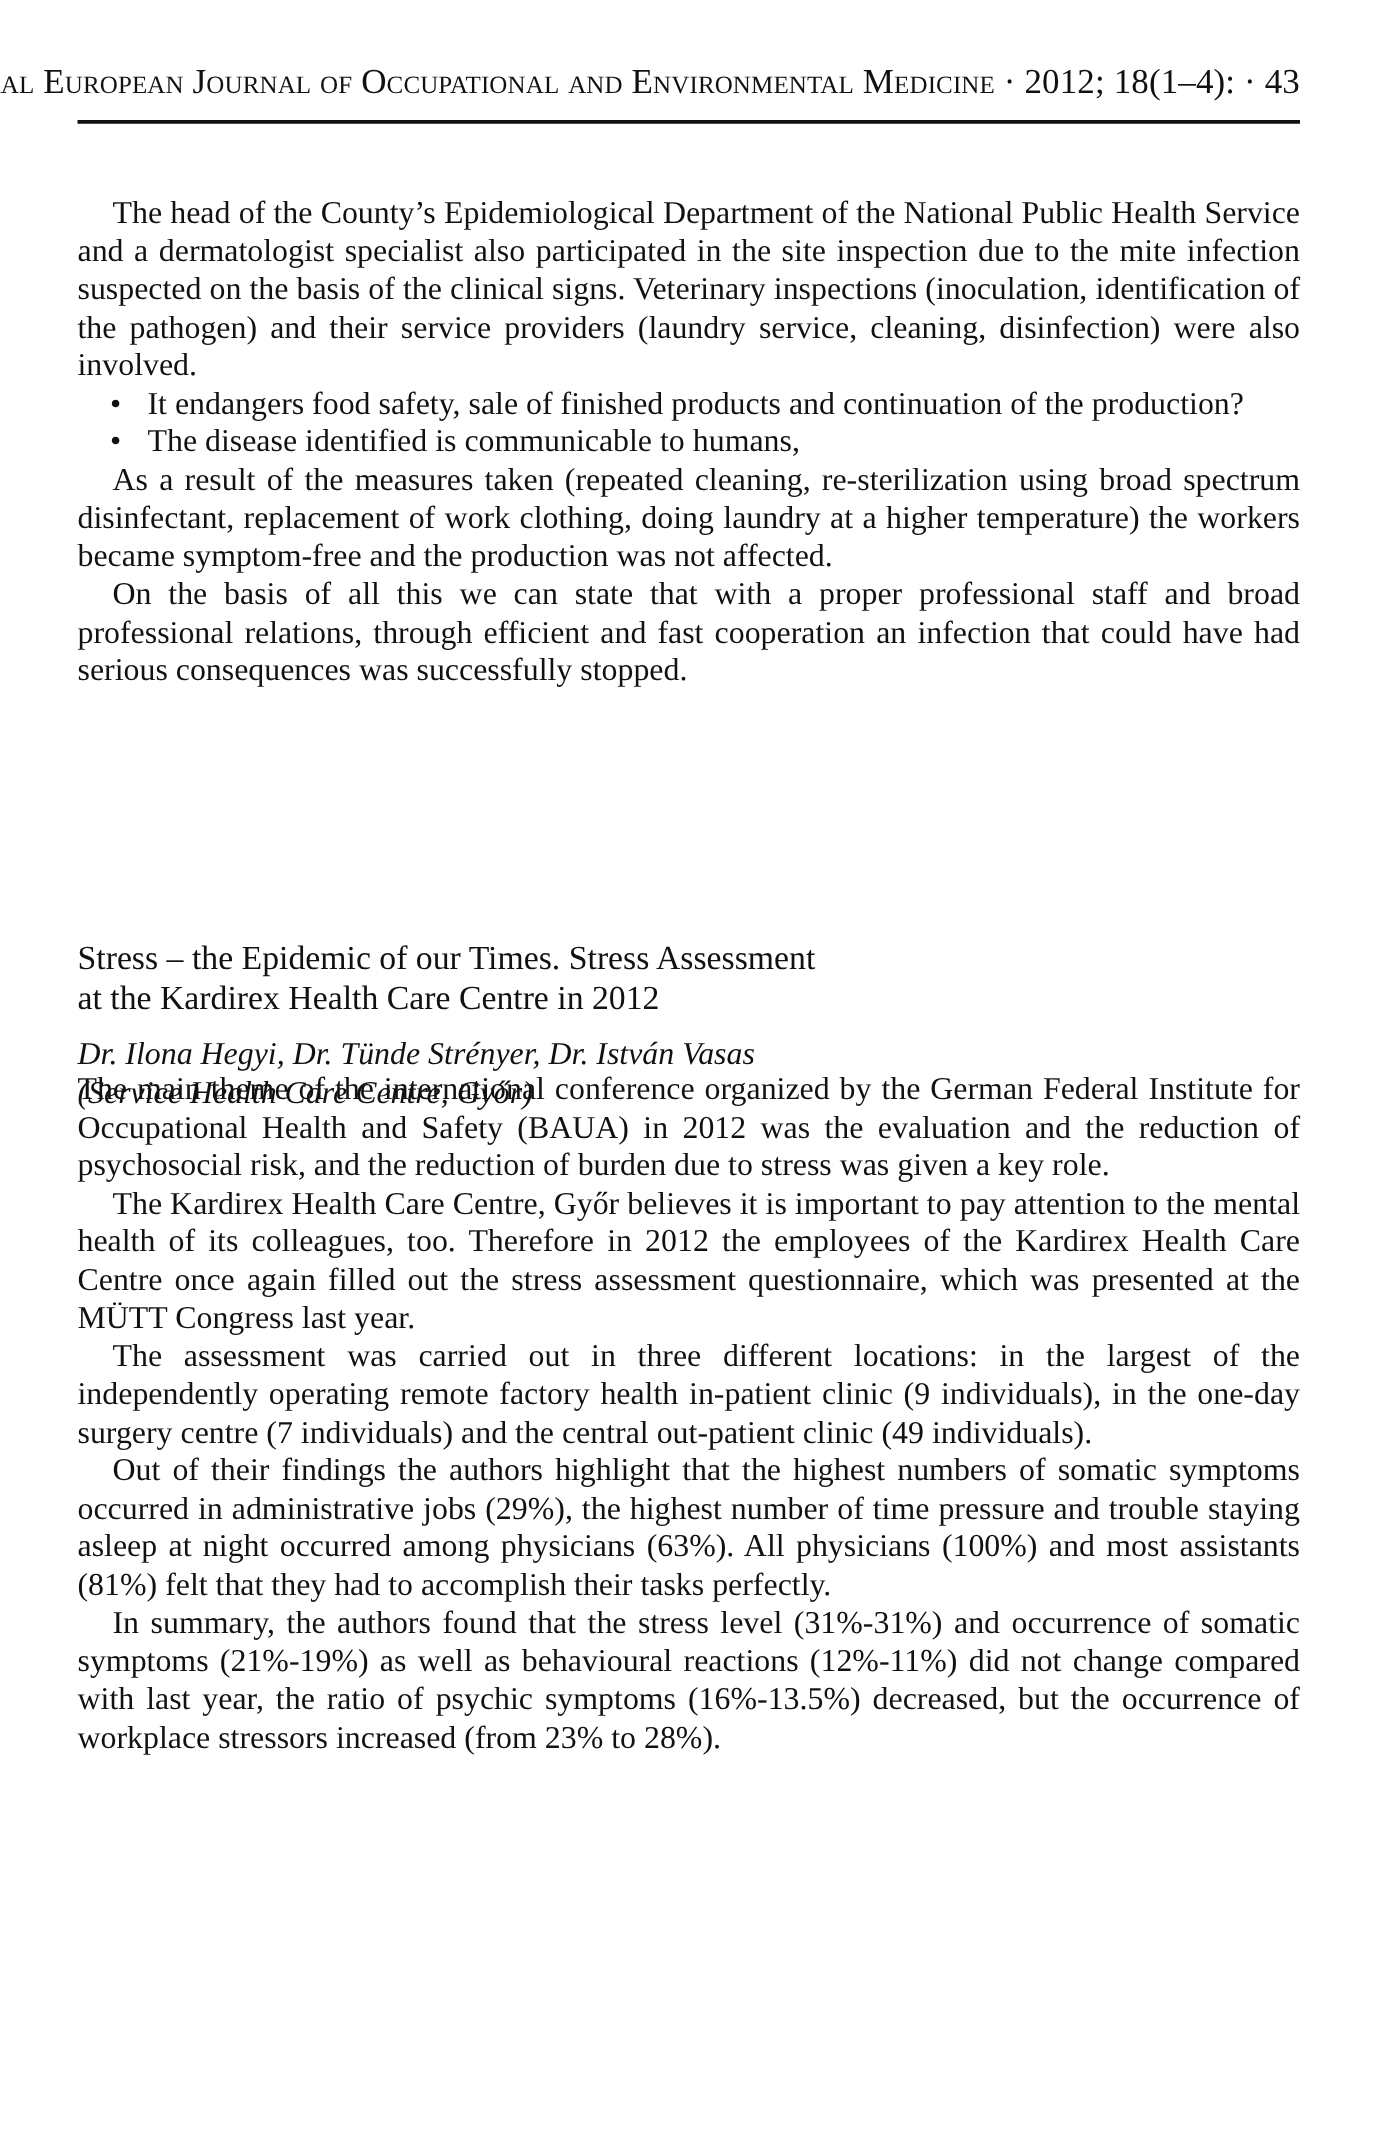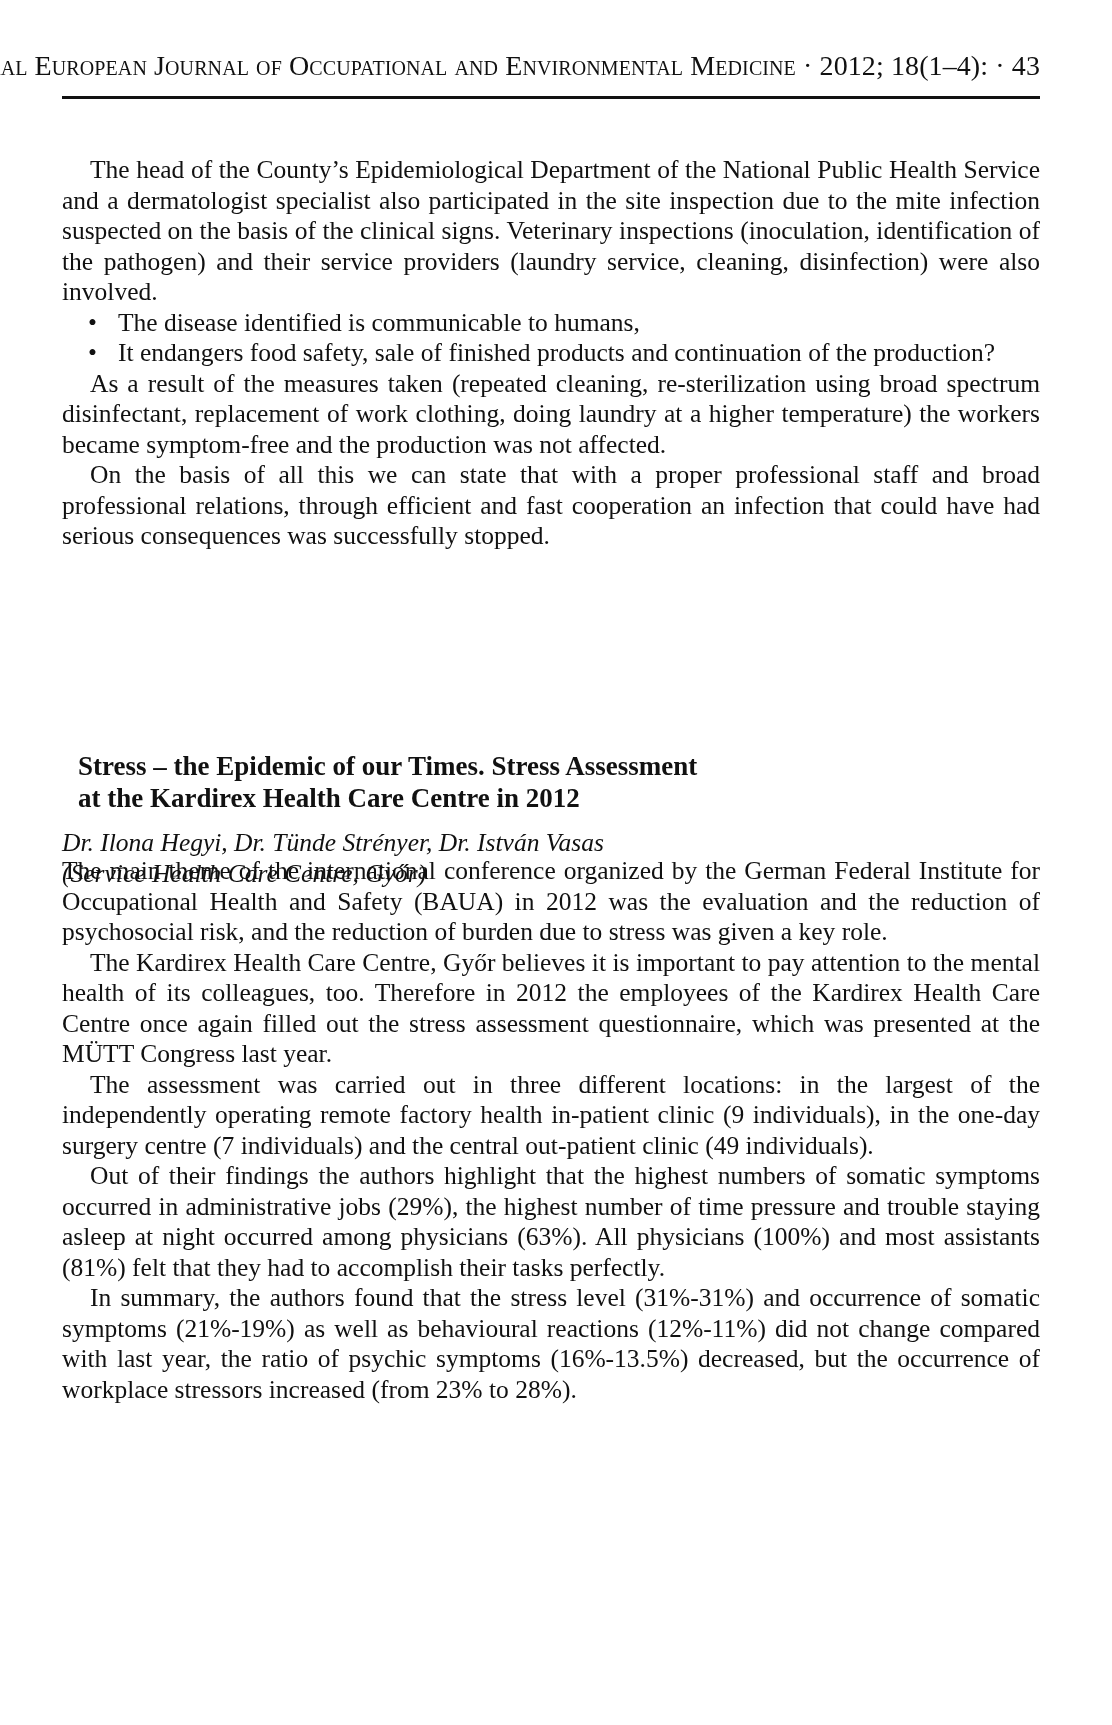--- a/index.html
+++ b/index.html
@@ -6,38 +6,38 @@
   body { width:1112px; height:1725px; position:relative; overflow:hidden; color:#111; font-family:"Liberation Serif", serif; }
   .page { position:absolute; left:62px; top:0; width:978px; }
   .running-head { position:absolute; top:50px; right:0; font-size:28px; letter-spacing:0.1px; white-space:nowrap; font-variant:small-caps; }
   .rule { position:absolute; top:96px; left:0; width:978px; height:3px; background:#111; }
   .body-text { position:absolute; left:0; width:978px; font-size:25.5px; line-height:30.5px; text-align:justify; }
   .body-text p { margin:0; text-indent:28px; }
   .body-text p.noindent { text-indent:0; }
   .bullets { list-style:none; margin:0; padding:0 0 0 56px; }
   .bullets li { position:relative; }
   .bullets li::before { content:"\2022"; position:absolute; left:-30px; }
-  .section-title { position:absolute; left:0; top:750px; width:760px; font-weight:bold; font-size:27px; line-height:32px;margin-left:16px; }
+  .section-title { position:absolute; left:0; top:750px; width:760px; font-weight:normal; font-size:27px; line-height:32px; }
   .authors { position:absolute; left:0; top:827px; font-style:italic; font-size:25.5px; line-height:31px; }
   #block1 { top:155px; }
   #block2 { top:853px; }
   #block2 { top:856px; }
 </style>
 </head>
 <body>
 
 <div class="page">
   <div class="running-head">Central European Journal of Occupational and Environmental Medicine · 2012; 18(1–4): · 43</div>
   <div class="rule"></div>
 
   <div class="body-text" id="block1">
     <p>The head of the County’s Epidemiological Department of the National Public Health Service and a dermatologist specialist also participated in the site inspection due to the mite infection suspected on the basis of the clinical signs. Veterinary inspections (inoculation, identification of the pathogen) and their service providers (laundry service, cleaning, disinfection) were also involved.</p>
     <ul class="bullets">
+      <li>It endangers food safety, sale of finished products and continuation of the production?</li>
       <li>The disease identified is communicable to humans,</li>
-      <li>It endangers food safety, sale of finished products and continuation of the production?</li>
     </ul>
     <p>As a result of the measures taken (repeated cleaning, re-sterilization using broad spectrum disinfectant, replacement of work clothing, doing laundry at a higher temperature) the workers became symptom-free and the production was not affected.</p>
     <p>On the basis of all this we can state that with a proper professional staff and broad professional relations, through efficient and fast cooperation an infection that could have had serious consequences was successfully stopped.</p>
   </div>
 
   <div class="section-title">
     <div>Stress – the Epidemic of our Times. Stress Assessment</div>
     <div>at the Kardirex Health Care Centre in 2012</div>
   </div>
 

